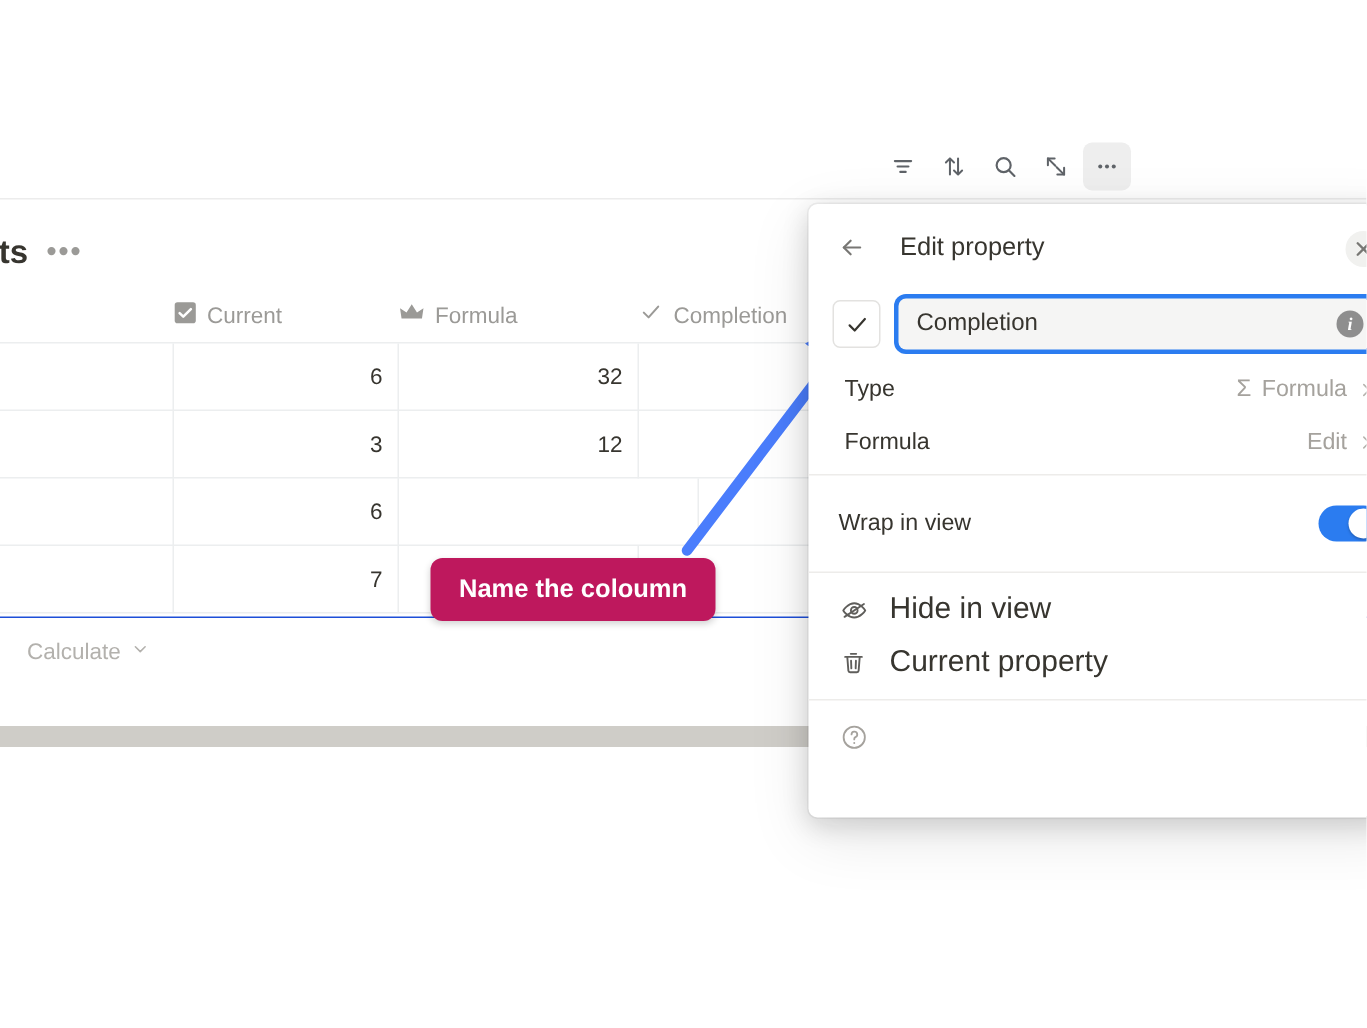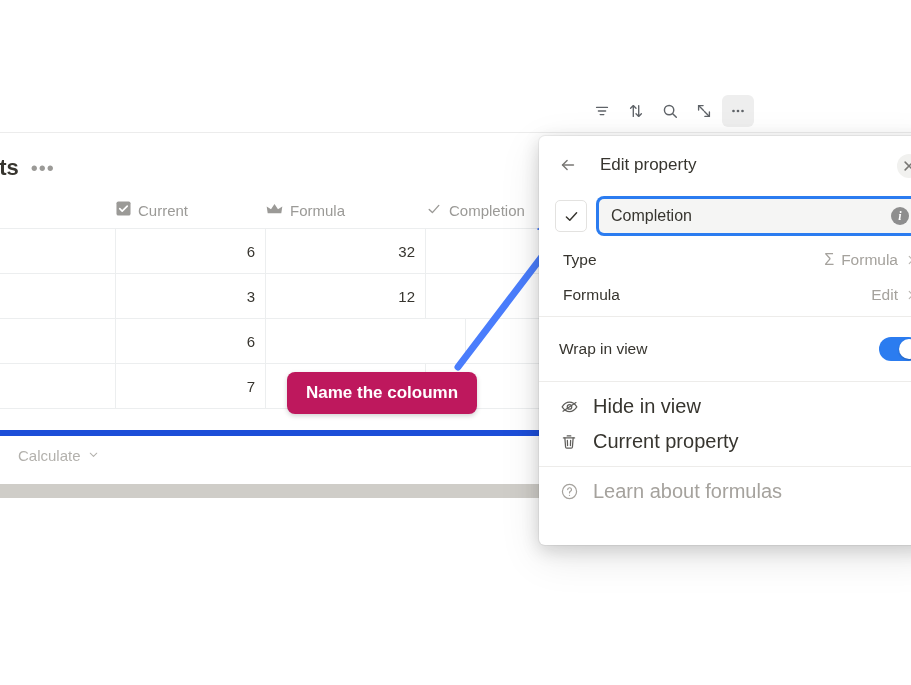--- a/index.html
+++ b/index.html
@@ -61,23 +61,23 @@
     height: 45px; display: flex; align-items: center;
     font-size: 15px; color: #37352f; padding: 0 10px;
     border-right: 1px solid #eceeef;
   }
   .td.num { justify-content: flex-end; }
   .table-bottom-line {
     border-top: 1px solid #eceeef; height: 1px;
   }
 
   .calc-row {
-    position: absolute; left: 0; top: 430px; width: 911px;
+    position: absolute; left: 0; top: 411px; width: 911px;
     height: 45px; display: flex; align-items: center;
-    border-top: 6px solid #1d4ed8;
+    border-top: 1px solid #1d4ed8;
   }
   .calc-btn {
     display: flex; align-items: center; gap: 6px;
     font-size: 15px; color: #b3b1ad; padding-left: 18px;
   }
   .scroll-bar {
     position: absolute; left: 0; top: 484px; width: 911px; height: 14px;
     background: #cfcdc8;
   }
 
@@ -406,18 +406,17 @@
 
     <div class="menu-sec sec-pad">
       <div class="mrow-icon muted">
         <span class="mi-ico">
           <svg width="19" height="19" viewBox="0 0 22 22" fill="none" stroke="currentColor" stroke-width="1.4" stroke-linecap="round" stroke-linejoin="round">
             <circle cx="11" cy="11" r="8.2"></circle>
             <path d="M8.9 8.8a2.2 2.2 0 1 1 3 2.1c-.6.3-.9.8-.9 1.5v.3"></path>
             <circle cx="11" cy="15.4" r="0.75" fill="currentColor" stroke="none"></circle>
           </svg>
         </span>
-        <span class="mi-label">Learn about formulas</span>
       </div>
     </div>
 
   </div>
 </div>
 
 </body></html>

